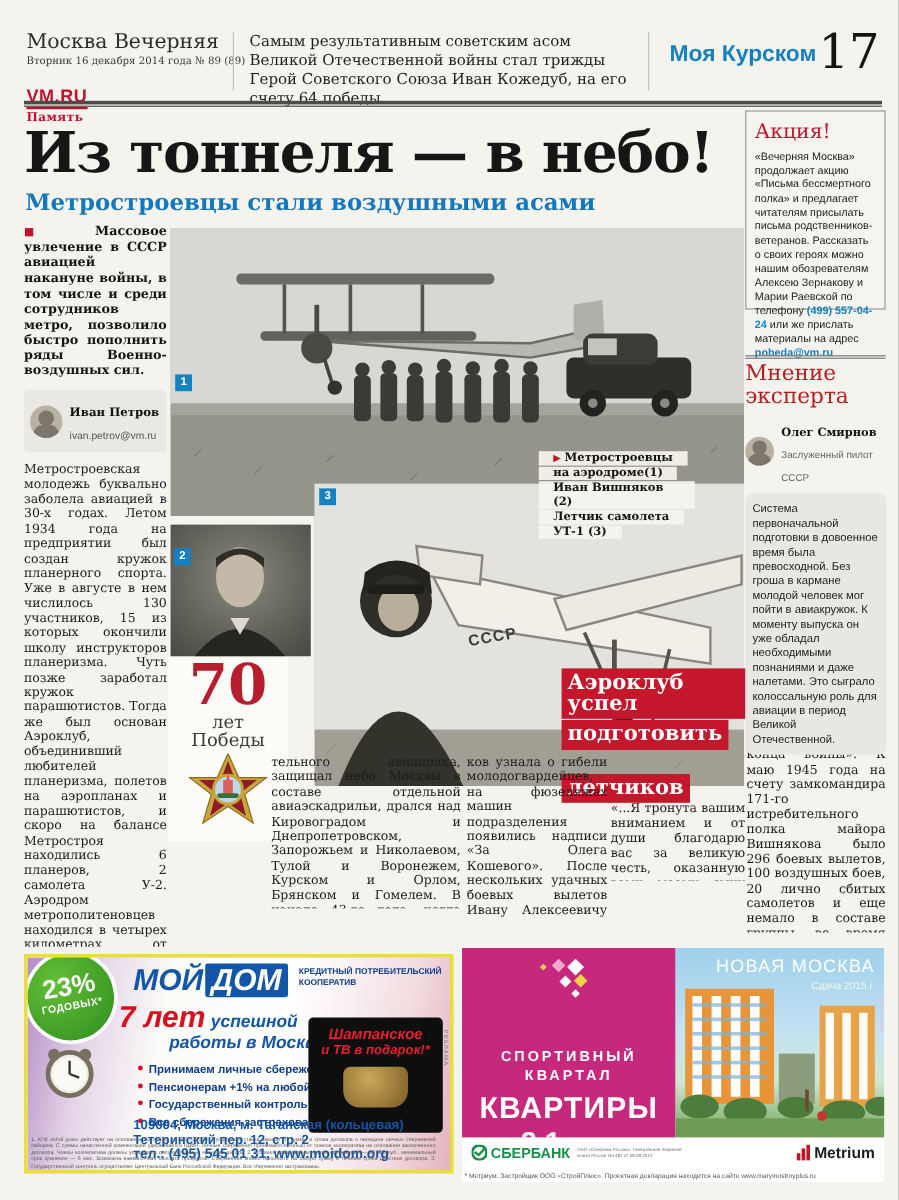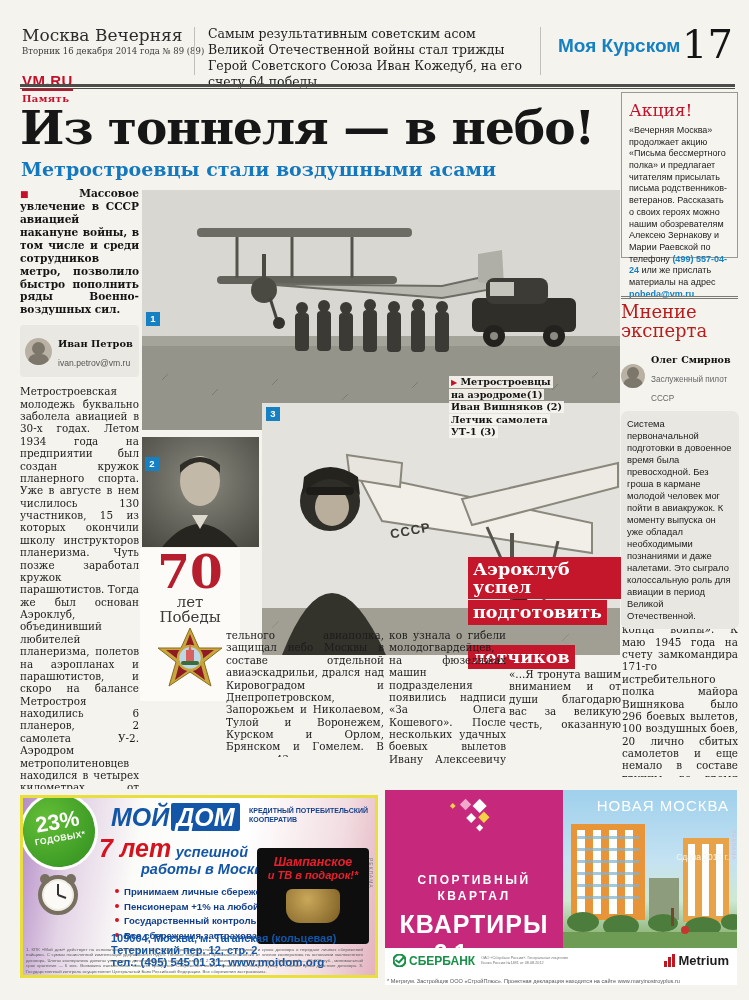--- a/index.html
+++ b/index.html
@@ -52,21 +52,21 @@
   
   .photo { position:absolute; overflow:hidden; background:#cfcec8; }
   .photo1 { left:142px; top:190px; width:478px; height:240px; }
   .photo2 { left:142px; top:437px; width:117px; height:110px; }
   .photo3 { left:262px; top:403px; width:358px; height:252px; }
   .pbadge { position:absolute; width:14px; height:14px; background:#1580c2; color:#fff;
             font-family:"Liberation Sans",sans-serif; font-weight:bold; font-size:9.5px;
             text-align:center; line-height:14px; }
   .caption { position:absolute; left:449px; top:376px; width:130px; font-weight:bold;
              font-size:9.6px; line-height:1.2; color:#131313; }
-  .caption span.line { background:rgba(246,244,238,.92); padding:0 2px; display:inline-block; margin-bottom:1px; }
+  .caption span.line { background:rgba(246,244,238,.92); padding:0 12px; display:inline-block; margin-bottom:1px; }
   .caption .arr { color:#c3112b; font-size:8px; }
   .cccp { position:absolute; left:128px; top:120px; color:#3d3c37; font-family:"Liberation Sans",sans-serif;
           font-weight:bold; font-size:13px; letter-spacing:1px; transform:rotate(-10deg); }
 
   
   .badge70 { position:absolute; left:140px; top:548px; width:100px; height:153px;
              background:#fcfbf8; text-align:center; padding-top:2px; }
   .badge70 .num { color:#b61d2d; font-weight:bold; font-size:47px; line-height:.95; }
   .badge70 .cap { color:#3a3a38; font-size:15px; line-height:1.05; }
 
@@ -137,21 +137,21 @@
   .sk-brand { margin-top:40px; font-weight:bold; font-size:12px; letter-spacing:2.5px; line-height:1.35; }
   .sk-offer1 { font-weight:bold; font-size:25px; letter-spacing:1px; margin-top:6px; }
   .sk-offer2 { font-size:13px; margin-top:0; }
   .sk-offer2 b { font-size:24px; }
   .sk-phone { margin-top:2px; font-weight:bold; font-size:25px; letter-spacing:.5px; position:relative; }
   .sk-code { position:absolute; left:6px; bottom:2px; font-size:9px; font-weight:normal;
              writing-mode:vertical-rl; transform:rotate(180deg); letter-spacing:1px; }
   .sk-photo { position:absolute; left:178px; top:0; right:0; height:158px;
               background:linear-gradient(#9fd0ec 0%,#c4e2f2 45%,#cfe8d2 70%,#76a359 100%); }
   .sk-nm { position:absolute; right:8px; top:7px; color:#fff; font-size:15px; letter-spacing:1px; }
-  .sk-due { position:absolute; right:8px; top:26px; color:#f2f7ef; font-size:8.5px;margin-top:36px; }
+  .sk-due { position:absolute; right:8px; top:26px; color:#f2f7ef; font-size:8.5px; }
   .sk-strip { position:absolute; left:0; top:158px; right:0; height:25px; background:#fff;
               display:flex; align-items:center; padding:0 8px; gap:6px; }
   .sber { display:flex; align-items:center; gap:3px; }
   .sber-name { color:#179048; font-weight:bold; font-size:12px; }
   .sber-sub { font-size:3.8px; color:#777; line-height:1.3; width:90px; }
   .metrium { margin-left:auto; display:flex; align-items:center; gap:3px; font-weight:bold; font-size:13px; color:#1d1d1d; }
   .met-mark { display:inline-flex; align-items:flex-end; gap:1px; }
   .met-mark i { display:block; width:3px; background:#c01823; }
   .sk-legal { position:absolute; left:2px; bottom:0; right:0; font-size:5.6px; color:#555; line-height:1.3; }
 

